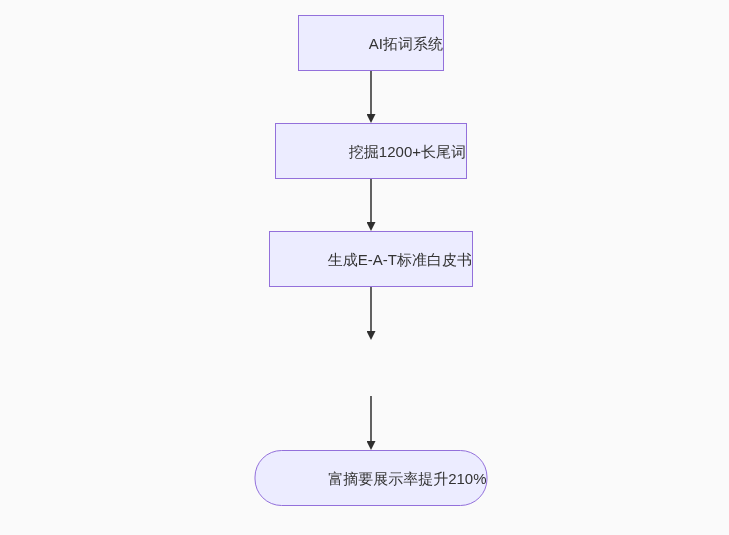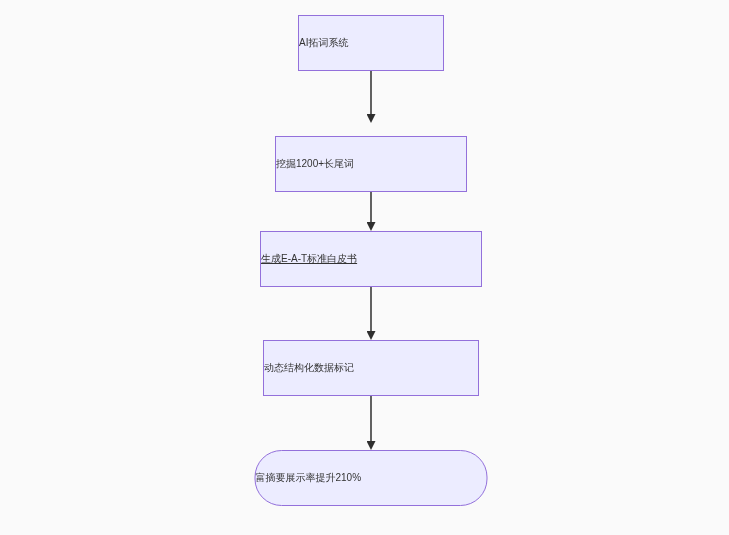--- a/index.html
+++ b/index.html
@@ -29,28 +29,28 @@
     position: absolute;
     left: 371px;
     transform: translateX(-50%);
     height: 56px;
     box-sizing: border-box;
     background: #ececff;
     border: 1px solid #9370db;
     color: #333333;
     display: flex;
     align-items: center;
-    justify-content: flex-start;
-    font-size: 10px;
+    justify-content: flex-end;
+    font-size: 15px;
     line-height: 1;
     white-space: nowrap;
   }
   .n1 { top: 15px;  width: 146px; }
-  .n2 { top: 136px; width: 192px; }
-  .n3 { top: 231px; width: 222px; text-decoration: underline; }
+  .n2 { top: 123px; width: 192px; }
+  .n3 { top: 231px; width: 204px; }
   .n4 { top: 340px; width: 216px; }
   .n5 { top: 450px; width: 233px; border-radius: 27px; }
 </style>
 </head>
 <body>
 
 <div class="canvas">
 
   <svg class="edges" width="729" height="535" viewBox="0 0 729 535" xmlns="http://www.w3.org/2000/svg">
     <defs>
@@ -69,21 +69,18 @@
   </div>
 
   <div class="node n2">
     <span>挖掘1200+长尾词</span>
   </div>
 
   <div class="node n3">
     <span>生成E-A-T标准白皮书</span>
   </div>
 
-  <div class="node n4">
-    <span>动态结构化数据标记</span>
-  </div>
 
   <div class="node n5">
     <span>富摘要展示率提升210%</span>
   </div>
 
 </div>
 
 </body></html>

